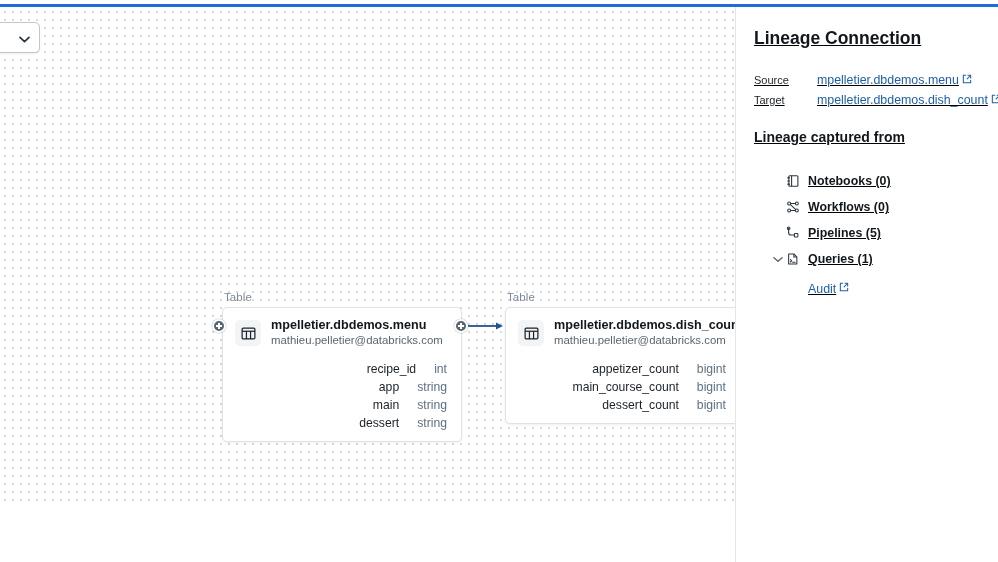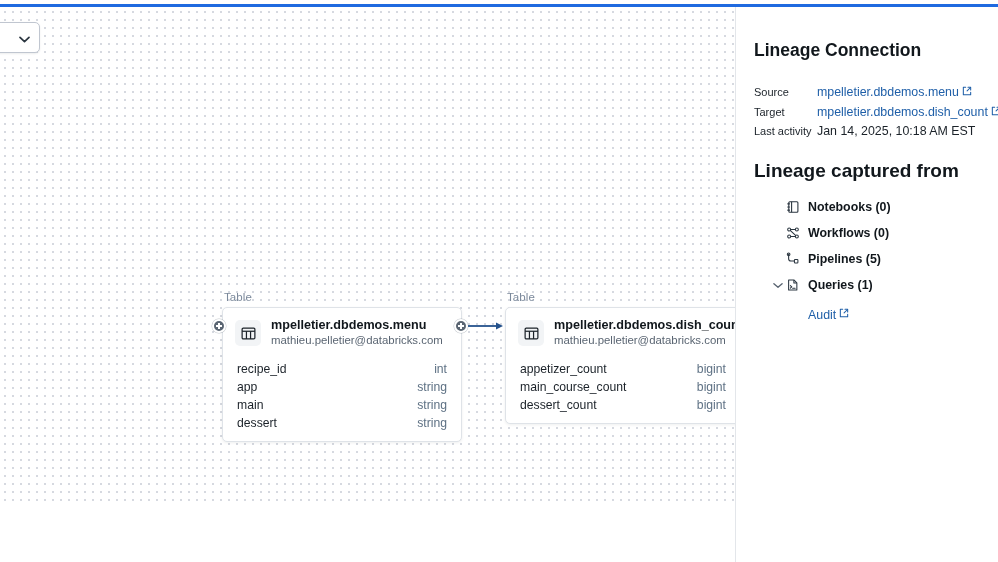--- a/index.html
+++ b/index.html
@@ -76,21 +76,21 @@
   .node-title {
     font-size: 12.6px; font-weight: bold; color: #11171c;
     line-height: 15px; white-space: nowrap;
   }
   .node-sub {
     font-size: 11.4px; color: #5a6572;
     line-height: 15px; white-space: nowrap;
   }
   .col-list { padding: 3px 0 9px 0; }
   .col-row {
-    display: flex; align-items: baseline; justify-content: space-between;
+    display: flex; align-items: baseline; justify-content: flex-end;
     padding: 1px 14px 1px 14px;
     line-height: 16px;
   }
   .col-name { font-size: 12.2px; color: #1b2229; white-space: nowrap; }
   .col-type { font-size: 12.2px; color: #5e7184; white-space: nowrap; padding-left: 18px; }
 
   
   .handle {
     position: absolute;
     width: 14px; height: 14px;
@@ -113,42 +113,43 @@
   .v-divider {
     position: absolute; left: 735px; top: 7px;
     width: 1px; height: 555px; background: #e3e6ea;
   }
 
   
   .panel {
     position: absolute; left: 736px; top: 7px;
     width: 262px; height: 555px;
     background: #ffffff;
-    padding: 32px 16px 0 18px;
+    padding: 20px 16px 0 18px;
+    text-decoration: underline;
   }
   .panel-title {
     font-size: 17.5px; font-weight: bold; color: #11171c;
     line-height: 22px; margin: 0 0 21px 0;
   }
   .meta-grid { margin-bottom: 20px; }
   .meta-row { display: flex; align-items: baseline; line-height: 18px; margin-bottom: 1px; }
   .meta-label {
     font-size: 11px; color: #1b2229;
     width: 63px; flex: 0 0 63px; white-space: nowrap;
   }
   .meta-value { font-size: 12.4px; color: #1b2229; white-space: nowrap; }
   .link {
     color: #1f5fa8; text-decoration: none; font-size: 12.4px;
     white-space: nowrap;
   }
   .ext { display: inline-block; vertical-align: -1px; margin-left: 3px; }
 
   .section-title {
-    font-size: 19px; font-weight: bold; color: #11171c;
-    margin-bottom: 12px;
+    font-size: 14px; font-weight: bold; color: #11171c;
+    margin-bottom: 23px;
   }
   .lin-item {
     display: flex; align-items: center;
     height: 26px; padding-left: 16px;
   }
   .lin-caret { width: 16px; flex: 0 0 16px; display: flex; align-items: center; justify-content: center; }
   .lin-caret.empty { visibility: hidden; }
   .lin-icon { width: 22px; flex: 0 0 22px; display: flex; align-items: center; }
   .lin-label { font-size: 12.4px; font-weight: bold; color: #11171c; white-space: nowrap; }
   .lin-child { padding-left: 54px; height: 24px; display: flex; align-items: flex-end; }
@@ -272,24 +273,20 @@
       <div class="meta-row">
         <span class="meta-label">Target</span>
         <a class="link" href="#"><span>mpelletier.dbdemos.dish_count</span></a>
         <span class="ext">
           <svg width="10" height="10" viewBox="0 0 12 12">
               <path d="M4.4 1.6H1.6v8.8h8.8V7.6" fill="none" stroke="#1f5fa8" stroke-width="1.25" stroke-linecap="round" stroke-linejoin="round"></path>
               <path d="M7.2 1.6h3.2v3.2" fill="none" stroke="#1f5fa8" stroke-width="1.25" stroke-linecap="round" stroke-linejoin="round"></path>
               <line x1="10.2" y1="1.8" x2="6.1" y2="5.9" stroke="#1f5fa8" stroke-width="1.25" stroke-linecap="round"></line>
             </svg>
         </span>
-      </div>
-      <div class="meta-row">
-        <span class="meta-label">Last activity</span>
-        <span class="meta-value">Jan 14, 2025, 10:18 AM EST</span>
       </div>
     </div>
 
     <div class="section-title">Lineage captured from</div>
 
     <div>
 
       <div class="lin-item">
         <span class="lin-caret empty"></span>
         <span class="lin-icon">

